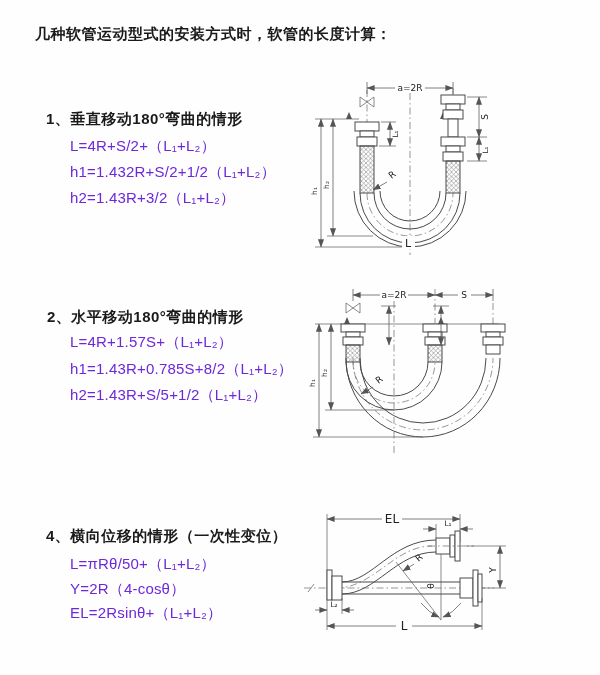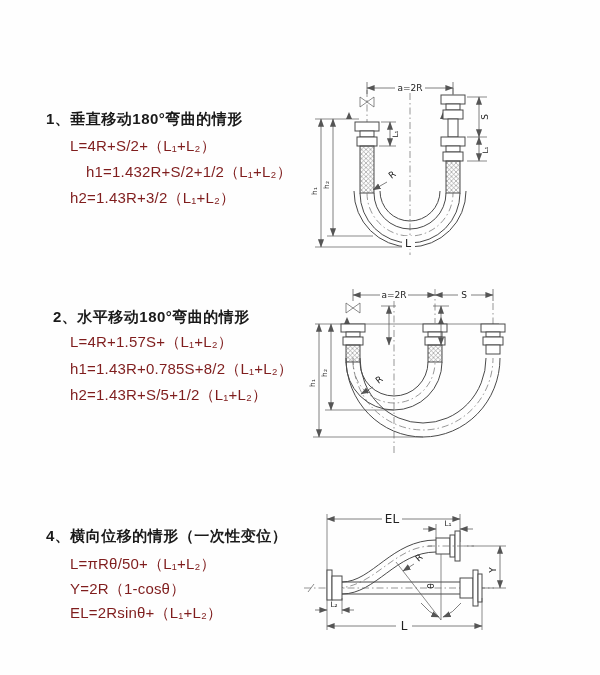--- a/index.html
+++ b/index.html
@@ -1,41 +1,42 @@
 <!DOCTYPE html>
 <html><head>
 <meta charset="utf-8">
 <style>
   html,body{margin:0;padding:0;background:#fff;}
   #screen{position:relative;width:600px;height:675px;background:#fefefe;overflow:hidden;
           font-family:"Liberation Sans","DejaVu Sans",sans-serif;color:#1a1a1a;}
   .title{position:absolute;left:35px;top:25px;font-size:15px;font-weight:bold;letter-spacing:.5px;}
   .heading{position:absolute;font-size:15px;font-weight:bold;letter-spacing:.5px;}
-  .formula{position:absolute;font-size:15px;color:#7f1d1d;letter-spacing:.2px;}
+  .formula{position:absolute;font-size:15px;color:#6d28d9;letter-spacing:.2px;}
   svg{position:absolute;overflow:visible;}
   svg .ln{stroke:#4a4a4a;stroke-width:1;fill:none;}
   svg .thin{stroke:#5a5a5a;stroke-width:.7;fill:none;}
   svg .dim{stroke:#555;stroke-width:.75;fill:none;}
   svg .cl{stroke:#6a6a6a;stroke-width:.7;fill:none;stroke-dasharray:7 3 1.5 3;}
   svg .fit{stroke:#4a4a4a;stroke-width:1;fill:#fff;}
   svg .braid{stroke:#4a4a4a;stroke-width:1;}
   svg text{fill:#222;font-family:"DejaVu Sans","Liberation Sans",sans-serif;}
   svg .lab{font-size:9px;}
   svg .lab-s{font-size:7.5px;}
   svg .lab-b{font-size:12px;}
 </style>
 </head>
 <body>
 
 <div id="screen">
 
+  <div class="title">几种软管运动型式的安装方式时，软管的长度计算：</div>
 
   <div class="heading" style="left:46px;top:110px">1、垂直移动180°弯曲的情形</div>
   <div class="formula" style="left:70px;top:137px">L=4R+S/2+（L₁+L₂）</div>
-  <div class="formula" style="left:86px;top:163px">h1=1.432R+S/2+1/2（L₁+L₂）</div>
+  <div class="formula" style="left:70px;top:163px">h1=1.432R+S/2+1/2（L₁+L₂）</div>
   <div class="formula" style="left:70px;top:189px">h2=1.43R+3/2（L₁+L₂）</div>
 
   <svg style="left:303px;top:73px" width="297" height="185" viewBox="0 0 297 185">
     <defs>
       <marker id="m1" viewBox="0 0 10 10" refX="8.5" refY="5" markerWidth="9" markerHeight="9" orient="auto-start-reverse" markerUnits="userSpaceOnUse">
         <path d="M0,1.6 L9,5 L0,8.4 z" fill="#555"></path>
       </marker>
       <pattern id="br1" width="4.5" height="4.5" patternUnits="userSpaceOnUse">
         <path d="M0,4.5 L4.5,0 M0,0 L4.5,4.5" stroke="#8a8a8a" stroke-width=".6"></path>
       </pattern>
@@ -117,21 +118,21 @@
 
     <g>
       <line class="dim" x1="84" y1="109" x2="70" y2="117" marker-end="url(#m1)"></line>
       <text class="lab" transform="translate(91,104) rotate(-38)" text-anchor="middle">R</text>
     </g>
 
     <rect x="99" y="163" width="13" height="13" fill="#fefefe"></rect>
     <text x="105" y="174" text-anchor="middle" style="font-size:11px">L</text>
   </svg>
 
-  <div class="heading" style="left:53px;top:308px">2、水平移动180°弯曲的情形</div>
+  <div class="heading" style="left:47px;top:308px">2、水平移动180°弯曲的情形</div>
   <div class="formula" style="left:70px;top:333px">L=4R+1.57S+（L₁+L₂）</div>
   <div class="formula" style="left:70px;top:360px">h1=1.43R+0.785S+8/2（L₁+L₂）</div>
   <div class="formula" style="left:70px;top:386px">h2=1.43R+S/5+1/2（L₁+L₂）</div>
 
   <svg style="left:303px;top:281px" width="297" height="180" viewBox="0 0 297 180">
     <defs>
       <marker id="m2" viewBox="0 0 10 10" refX="8.5" refY="5" markerWidth="9" markerHeight="9" orient="auto-start-reverse" markerUnits="userSpaceOnUse">
         <path d="M0,1.6 L9,5 L0,8.4 z" fill="#555"></path>
       </marker>
       <pattern id="br2" width="4.5" height="4.5" patternUnits="userSpaceOnUse">
@@ -213,21 +214,21 @@
     </g>
 
     <g>
       <line class="dim" x1="70" y1="106" x2="58" y2="113" marker-end="url(#m2)"></line>
       <text class="lab" transform="translate(78,101) rotate(-38)" text-anchor="middle">R</text>
     </g>
   </svg>
 
   <div class="heading" style="left:46px;top:527px">4、横向位移的情形（一次性变位）</div>
   <div class="formula" style="left:70px;top:555px">L=πRθ/50+（L₁+L₂）</div>
-  <div class="formula" style="left:70px;top:580px">Y=2R（1-cosθ）</div>
+  <div class="formula" style="left:70px;top:580px">Y=2R（4-cosθ）</div>
   <div class="formula" style="left:70px;top:604px">EL=2Rsinθ+（L₁+L₂）</div>
 
   <svg style="left:296px;top:498px" width="304" height="145" viewBox="0 0 304 145">
     <defs>
       <marker id="m3" viewBox="0 0 10 10" refX="8.5" refY="5" markerWidth="9" markerHeight="9" orient="auto-start-reverse" markerUnits="userSpaceOnUse">
         <path d="M0,1.6 L9,5 L0,8.4 z" fill="#555"></path>
       </marker>
     </defs>
 
     <g>

